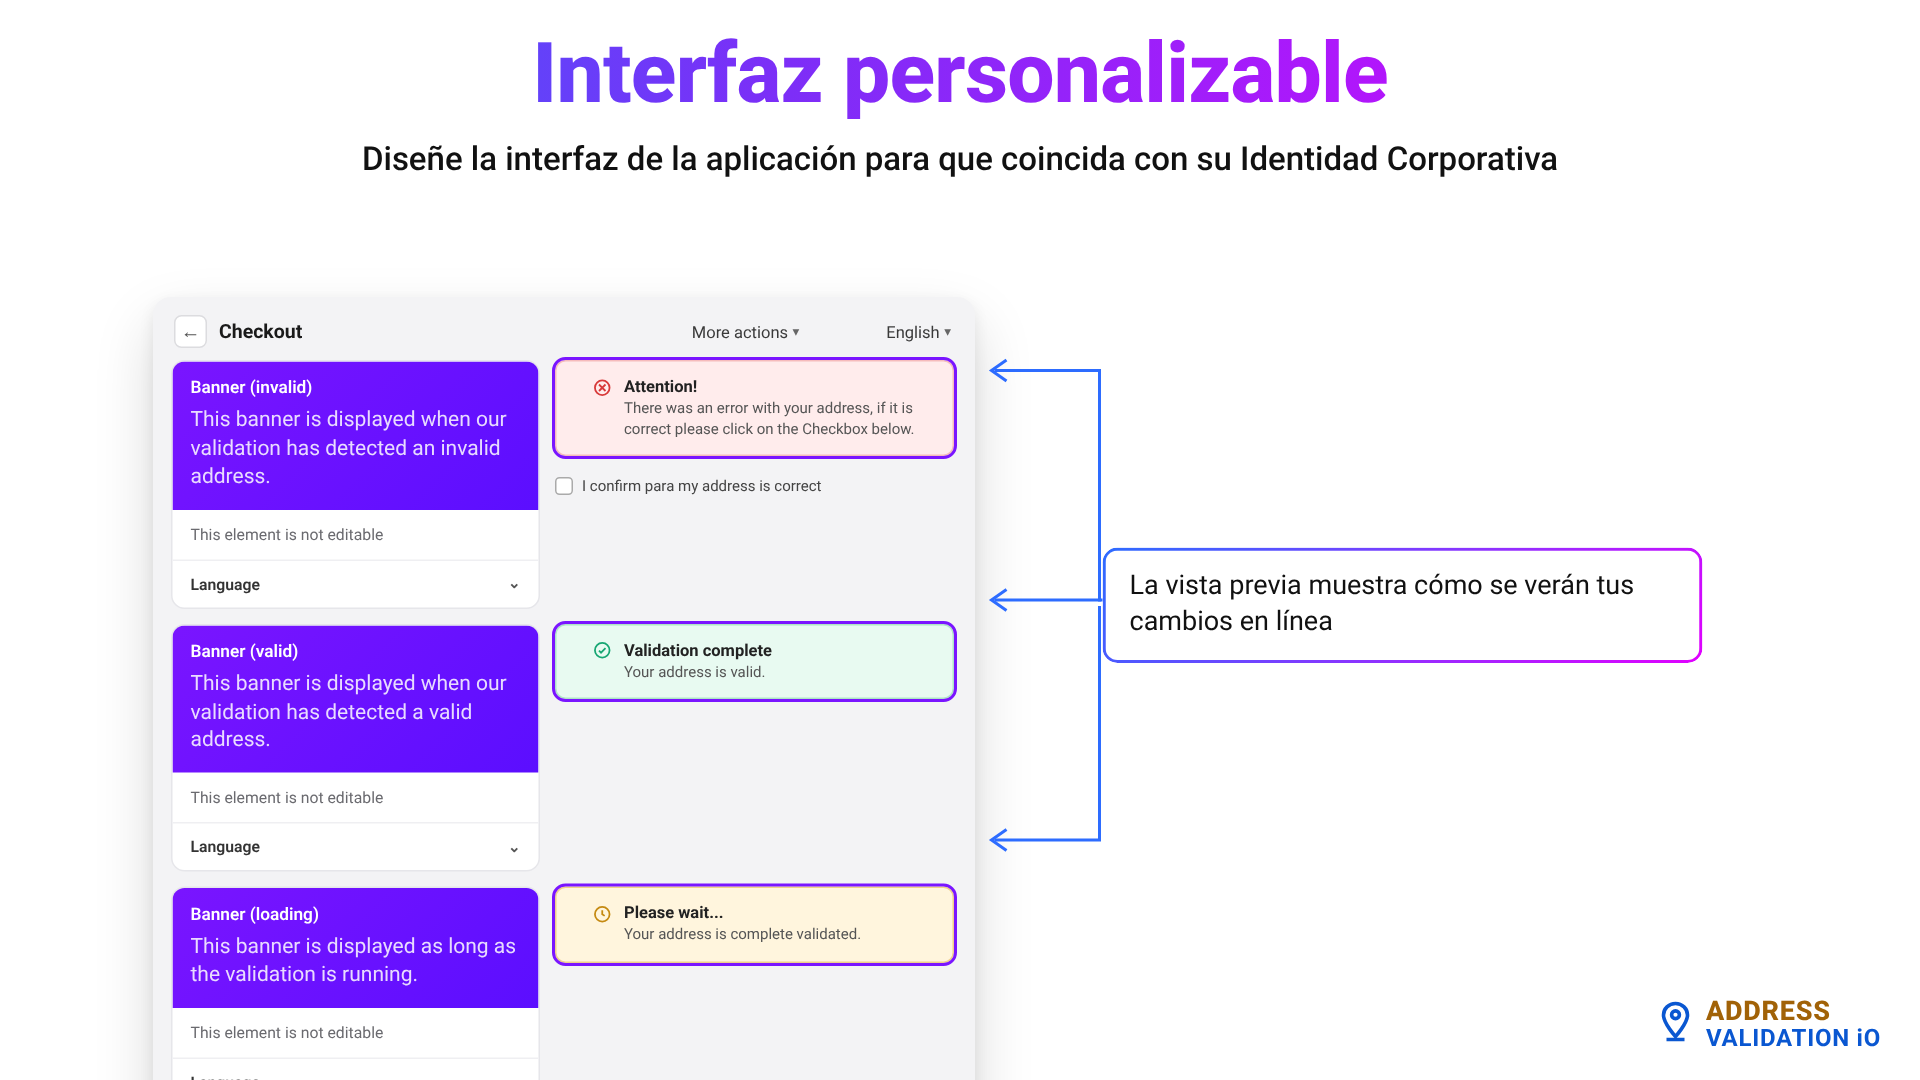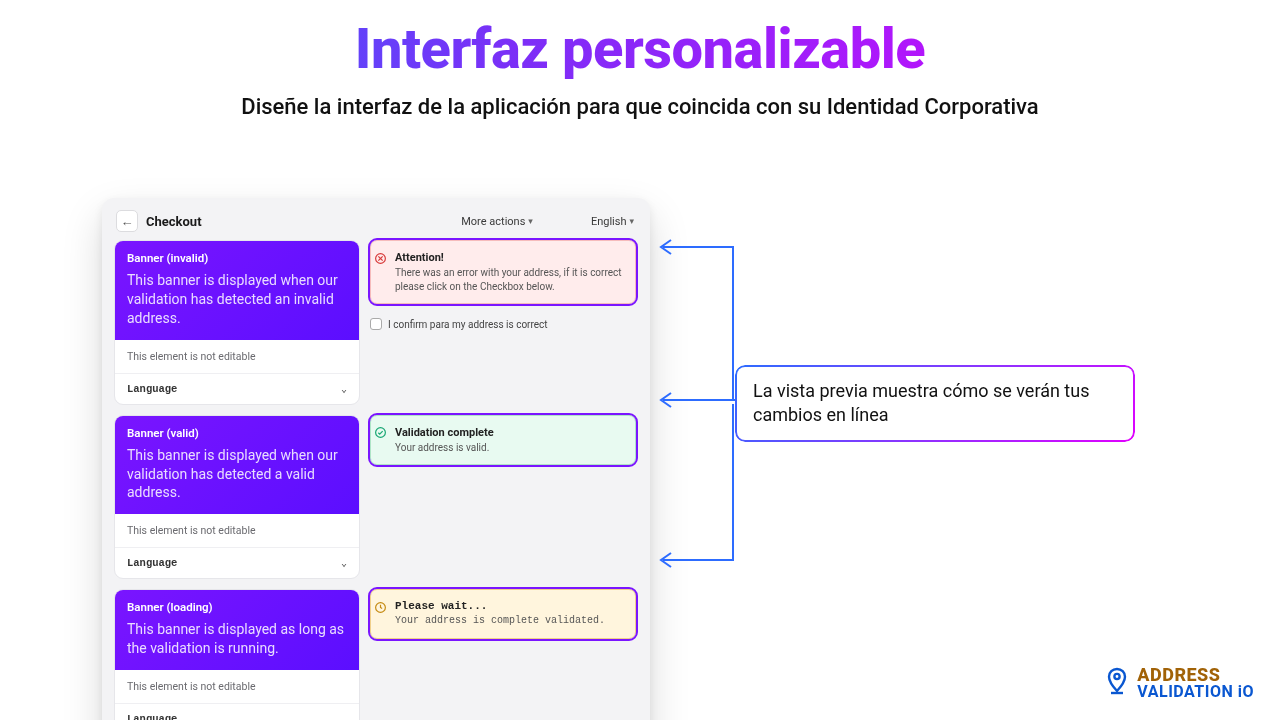--- a/index.html
+++ b/index.html
@@ -83,37 +83,37 @@
   }
   .banner-head .bh-title { font-size: 11.5px; font-weight: 600; margin-bottom: 6px; }
   .banner-head .bh-desc  { font-size: 14px; opacity: 0.85; line-height: 1.35; }
   .card-body { padding: 10px 12px; font-size: 10.5px; color: #6a6a6f; }
   .lang-row {
     padding: 9px 12px;
     border-top: 1px solid #efeff2;
     font-size: 10.5px;
     font-weight: 600;
     color: #333;
-    display: flex; justify-content: space-between; align-items: center; font-family: Liberation Mono, monospace;
+    display: flex; justify-content: space-between; align-items: center;
   }
   .lang-row .chev { font-size: 10px; color: #555; }
 
   .preview-col { display: flex; flex-direction: column; }
   .alert {
     border-radius: 7px;
-    padding: 10px 2px;
+    padding: 10px 23px;
     display: flex;
     align-items: flex-start;
     gap: 8px;
     border: 1px solid;
   }
   .alert.purple-outline { outline: 2px solid #7a15ff; outline-offset: 0; }
   .alert-red    { background: #ffecec; border-color: #f6bbbb; }
   .alert-green  { background: #e8faf1; border-color: #aee5c7; }
-  .alert-yellow { background: #fff5dd; border-color: #f0cf8a; font-family: Liberation Mono, monospace; }
+  .alert-yellow { background: #fff5dd; border-color: #f0cf8a; }
   .alert .icon { width: 14px; height: 14px; flex: 0 0 14px; display:flex; align-items:center; justify-content:center; }
   .alert .icon svg { width: 13px; height: 13px; }
   .alert .txt .t { font-size: 11px; font-weight: 700; color: #222; margin-bottom: 2px; }
   .alert .txt .d { font-size: 10px; color: #555; line-height: 1.35; }
 
   .confirm-row {
     display: flex; align-items: center; gap: 6px;
     margin-top: 14px;
     font-size: 10px; color: #444;
   }

